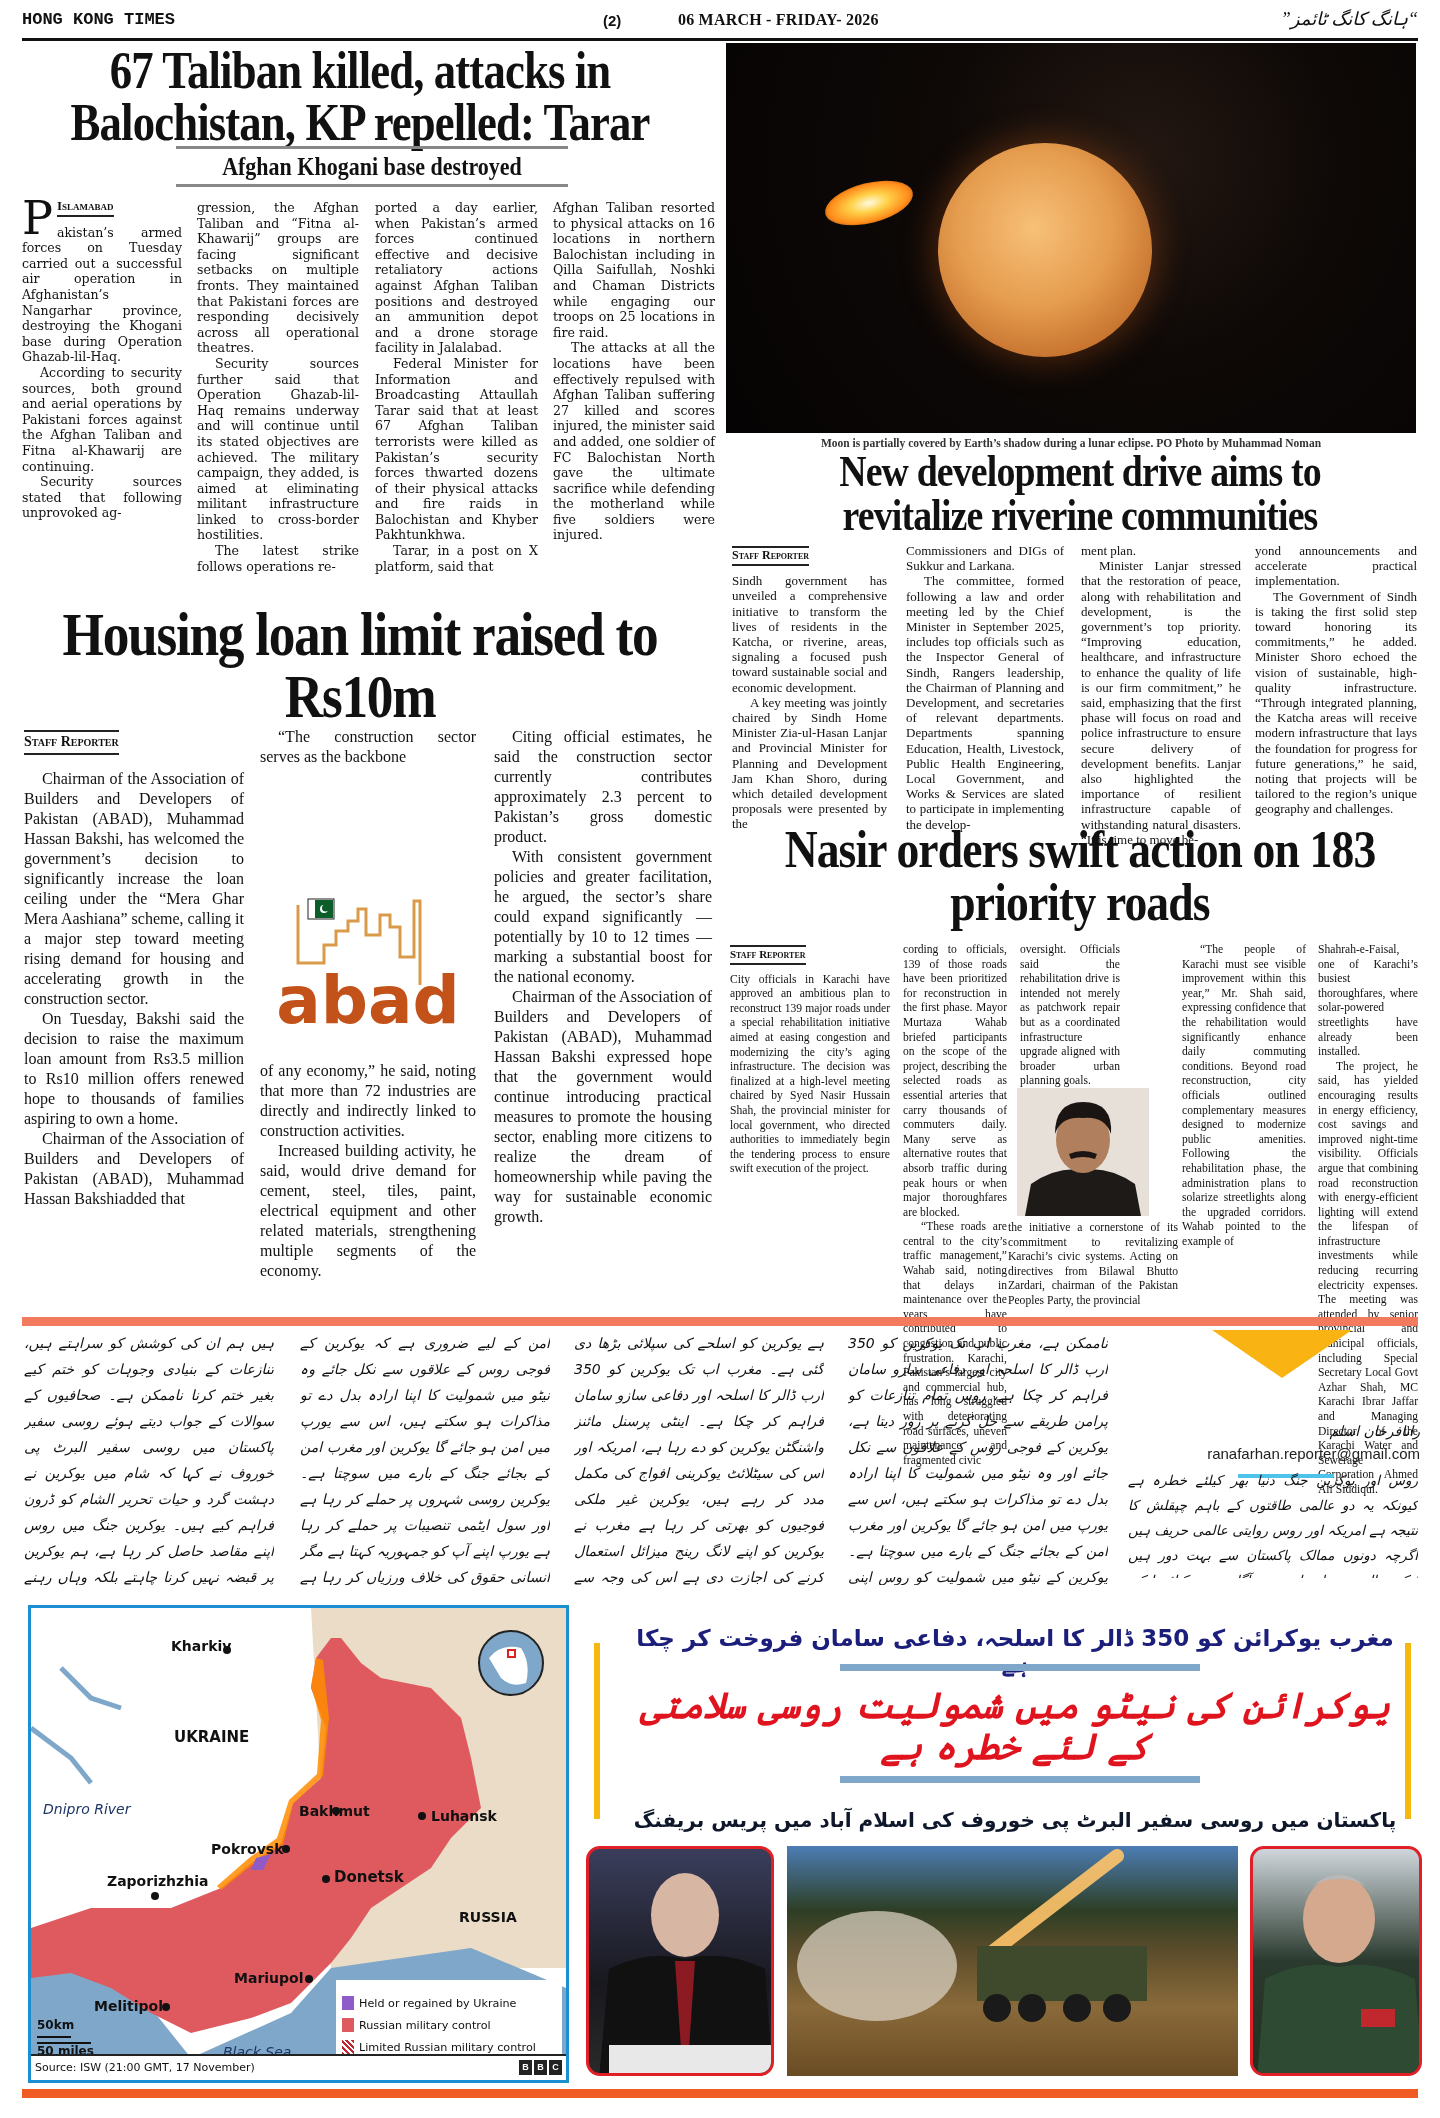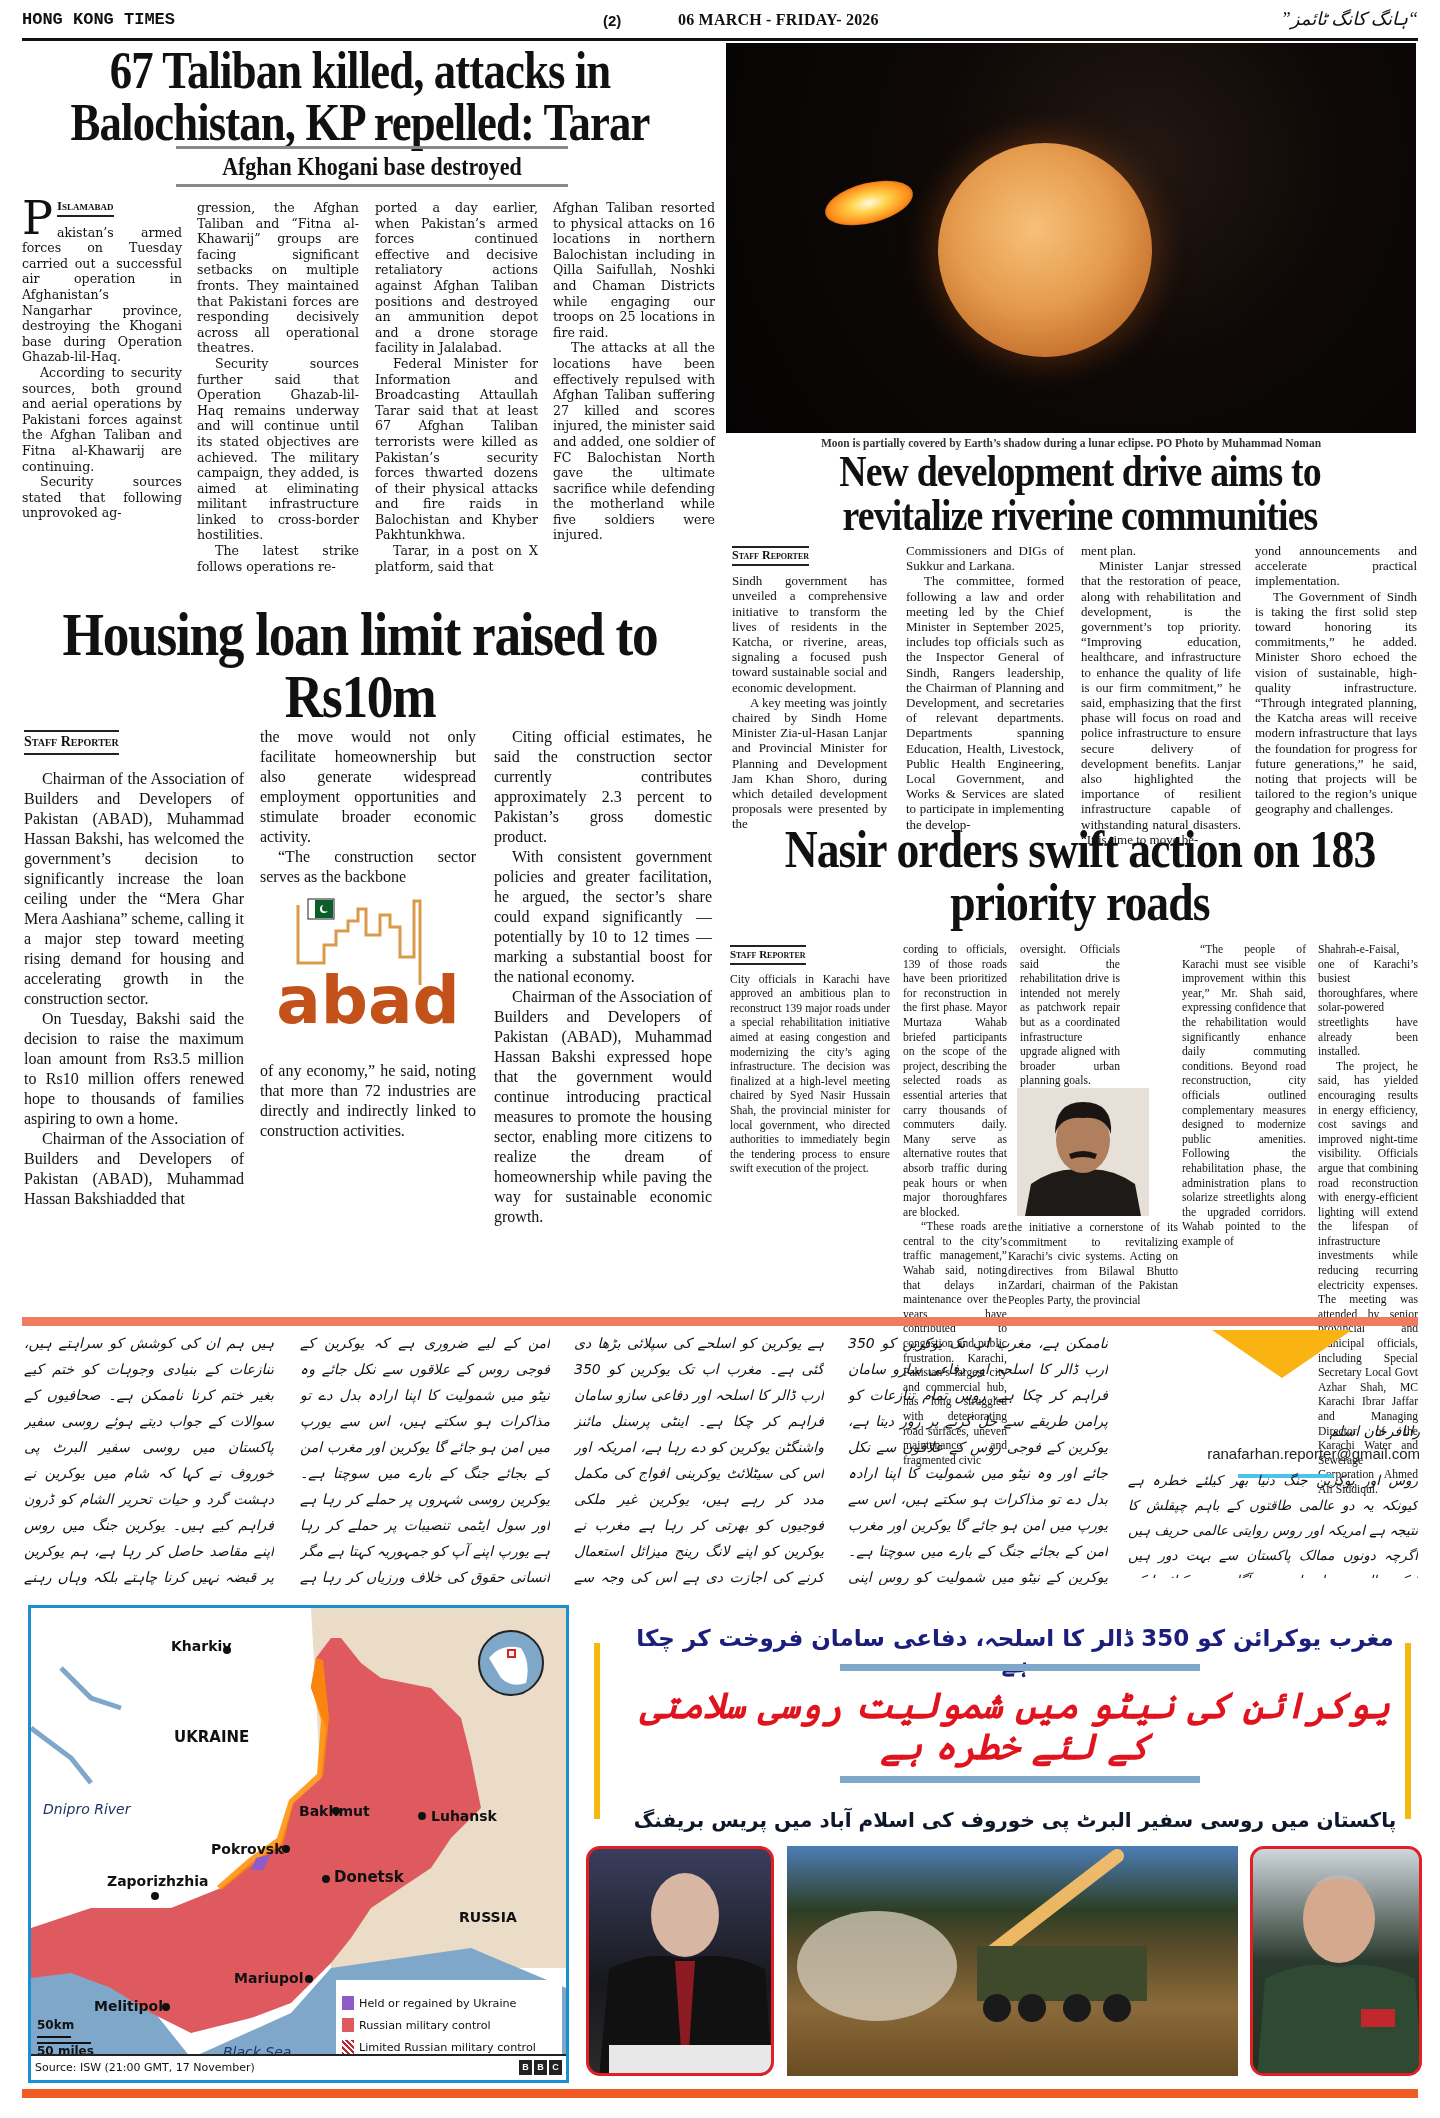--- a/index.html
+++ b/index.html
@@ -127,33 +127,33 @@
 </div>
 
 <div class="abs hl hl3">Housing loan limit raised to Rs10m</div>
 <div class="col" style="left:24px; top:730px; width:220px; font-size:16px; line-height:20px;">
   <div class="byline top" style="font-size:14px;margin-bottom:14px;">Staff Reporter</div>
   <p>Chairman of the Association of Builders and Developers of Pakistan (ABAD), Muhammad Hassan Bakshi, has welcomed the government’s decision to significantly increase the loan ceiling under the “Mera Ghar Mera Aashiana” scheme, calling it a major step toward meeting rising demand for housing and accelerating growth in the construction sector.</p>
   <p>On Tuesday, Bakshi said the decision to raise the maximum loan amount from Rs3.5 million to Rs10 million offers renewed hope to thousands of families aspiring to own a home.</p>
   <p>Chairman of the Association of Builders and Developers of Pakistan (ABAD), Muhammad Hassan Bakshiadded that</p>
 </div>
 <div class="col" style="left:260px; top:727px; width:216px; font-size:16px; line-height:20px;">
-  <p class="noin">the move would not only facilitate homeownership but also generate widespread employment opportunities and stimulate broader economic activity.</p>
   <p>“The construction sector serves as the backbone</p>
 </div>
 <svg class="abs abad" viewBox="0 0 212 135">
   <rect x="46" y="4" width="26" height="20" fill="#fff" stroke="#222" stroke-width="1"></rect>
   <rect x="53" y="5" width="18" height="18" fill="#0b5d2a"></rect>
   <circle cx="62" cy="14" r="4" fill="#fff"></circle>
   <circle cx="63.5" cy="13" r="3.5" fill="#0b5d2a"></circle>
   <polyline points="36,10 36,68 62,68 62,50 74,50 74,36 86,36 86,26 96,26 96,14 104,14 104,40 118,40 118,20 128,20 128,32 138,32 138,62 152,62 152,6 158,6 158,90" fill="none" stroke="#d99b4a" stroke-width="3"></polyline>
   <text x="106" y="128" text-anchor="middle" font-family="DejaVu Sans, sans-serif" font-weight="bold" font-size="66" fill="#c2521a">abad</text>
 </svg>
 <div class="col" style="left:260px; top:1061px; width:216px; font-size:16px; line-height:20px;">
   <p class="noin">of any economy,” he said, noting that more than 72 industries are directly and indirectly linked to construction activities.</p>
+  <p>Increased building activity, he said, would drive demand for cement, steel, tiles, paint, electrical equipment and other related materials, strengthening multiple segments of the economy.</p>
 </div>
 <div class="col" style="left:494px; top:727px; width:218px; font-size:16px; line-height:20px;">
   <p>Citing official estimates, he said the construction sector currently contributes approximately 2.3 percent to Pakistan’s gross domestic product.</p>
   <p>With consistent government policies and greater facilitation, he argued, the sector’s share could expand significantly — potentially by 10 to 12 times — marking a substantial boost for the national economy.</p>
   <p>Chairman of the Association of Builders and Developers of Pakistan (ABAD), Muhammad Hassan Bakshi expressed hope that the government would continue introducing practical measures to promote the housing sector, enabling more citizens to realize the dream of homeownership while paving the way for sustainable economic growth.</p>
 </div>
 
 <div class="abs hl hl4">Nasir orders swift action on 183 priority roads</div>
 <div class="col" style="left:730px; top:945px; width:160px; font-size:11.6px; line-height:14.6px;">
   <div class="byline top" style="font-size:11px;margin-bottom:8px;">Staff Reporter</div>

